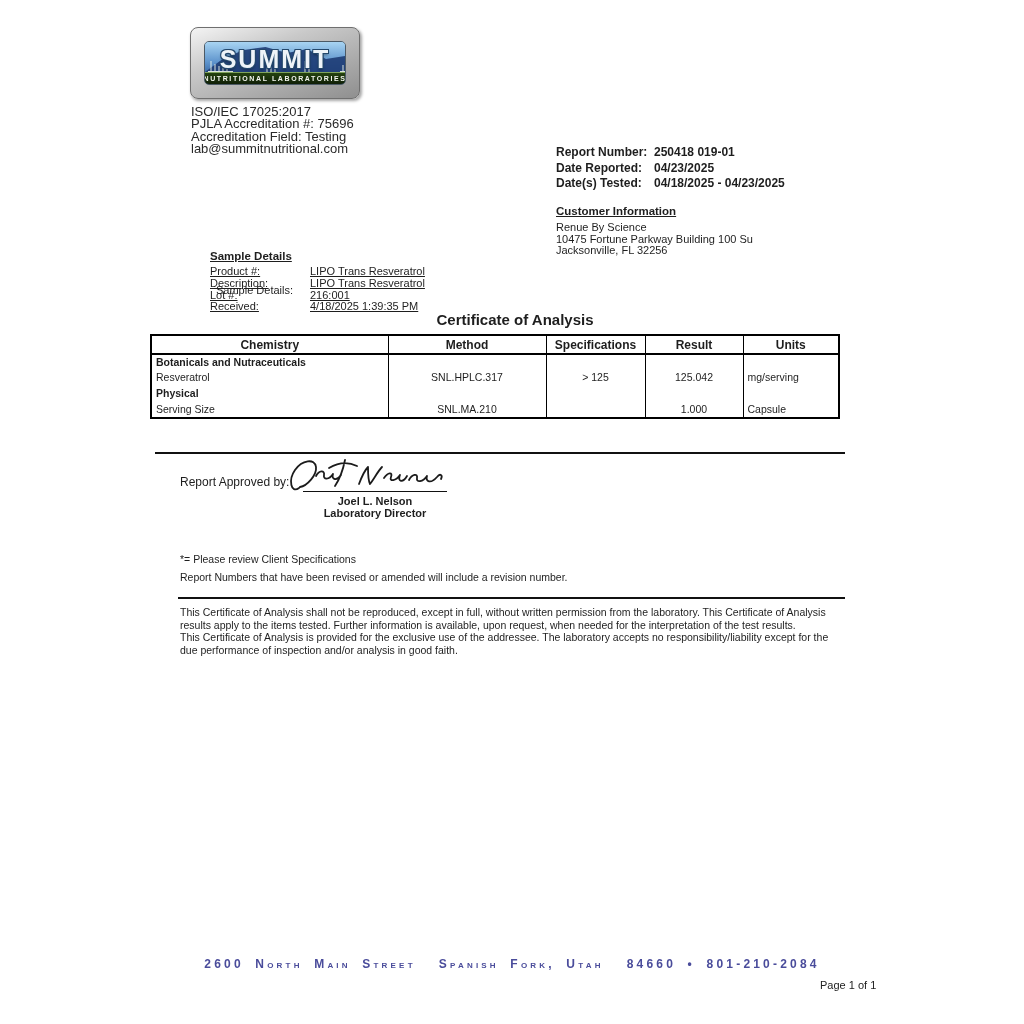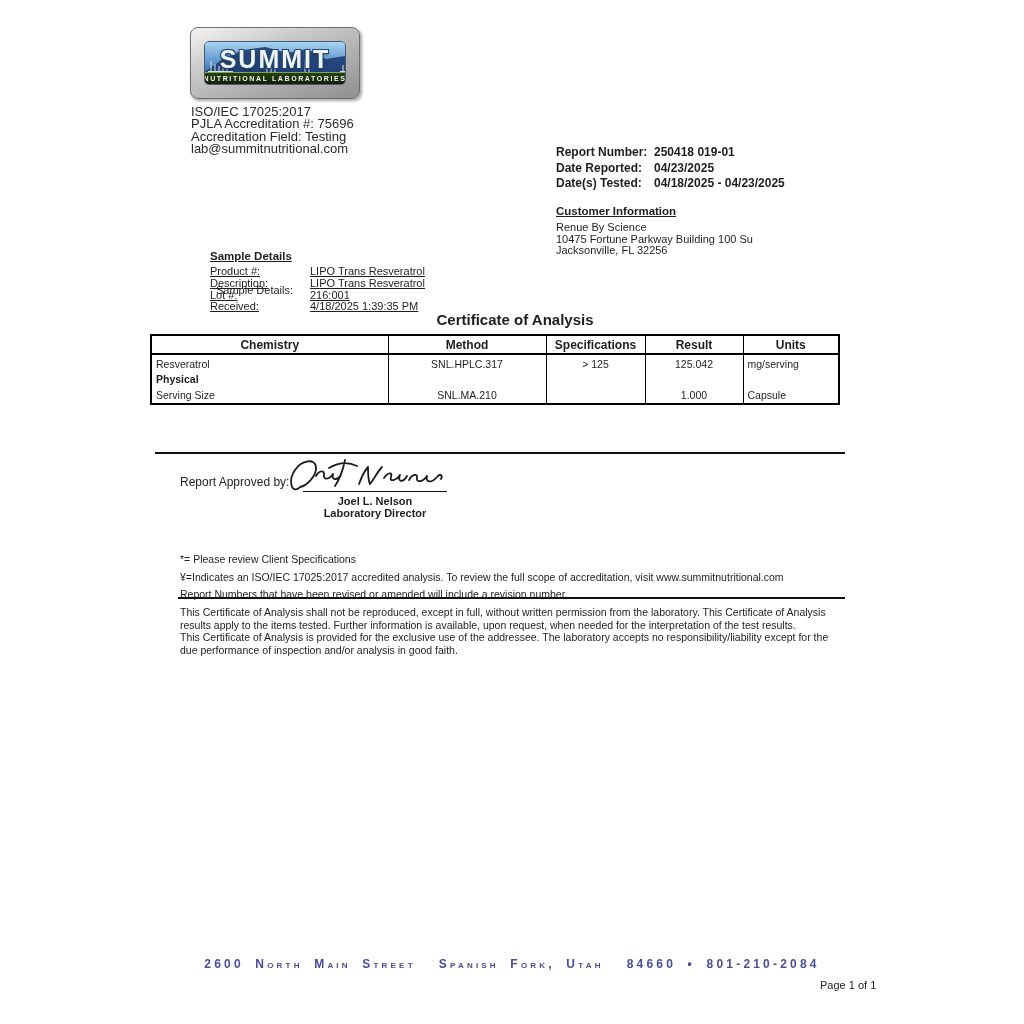--- a/index.html
+++ b/index.html
@@ -220,20 +220,27 @@
   <thead>
     <tr>
       <th>Chemistry</th>
       <th>Method</th>
       <th>Specifications</th>
       <th>Result</th>
       <th>Units</th>
     </tr>
   </thead>
   <tbody>
+    <tr class="cat">
+      <td class="c-chem">Botanicals and Nutraceuticals</td>
+      <td></td>
+        <td></td>
+        <td></td>
+        <td></td>
+    </tr>
     <tr class="data">
       <td class="c-chem">Resveratrol</td>
       <td class="c-method">SNL.HPLC.317</td>
       <td class="c-spec">&gt; 125</td>
       <td class="c-result">125.042</td>
       <td class="c-units">mg/serving</td>
     </tr>
     <tr class="cat">
       <td class="c-chem">Physical</td>
       <td></td>
@@ -264,21 +271,20 @@
            M115,21 C112,28 118,29 122,22
            M124,26 C127,20 133,19 132,24 C131,29 138,28 142,22
            M142,22 C140,28 146,30 152,23 C155,19 158,21 156,25" stroke="#1b1b1b" stroke-width="1.8" fill="none" stroke-linecap="round" stroke-linejoin="round"></path>
 </svg>
 <div class="abs sig-line"></div>
 <div class="abs signer-name">Joel L. Nelson</div>
 <div class="abs signer-title">Laboratory Director</div>
 
 <div class="abs footnotes">
   <div>*= Please review Client Specifications</div>
-  <div>¥=Indicates an ISO/IEC 17025:2017 accredited analysis. To review the full scope of accreditation, visit www.summitnutritional.com</div>
   <div>Report Numbers that have been revised or amended will include a revision number.</div>
 </div>
 <div class="abs rule2"></div>
 <div class="abs disclaimer">
   <div>This Certificate of Analysis shall not be reproduced, except in full, without written permission from the laboratory. This Certificate of Analysis results apply to the items tested. Further information is available, upon request, when needed for the interpretation of the test results.</div>
   <div>This Certificate of Analysis is provided for the exclusive use of the addressee. The laboratory accepts no responsibility/liability except for the due performance of inspection and/or analysis in good faith.</div>
 </div>
 
 <div class="abs footer-address">2600 North Main Street  Spanish Fork, Utah  84660 • 801-210-2084</div>
 <div class="abs page-number">Page 1 of 1</div>

